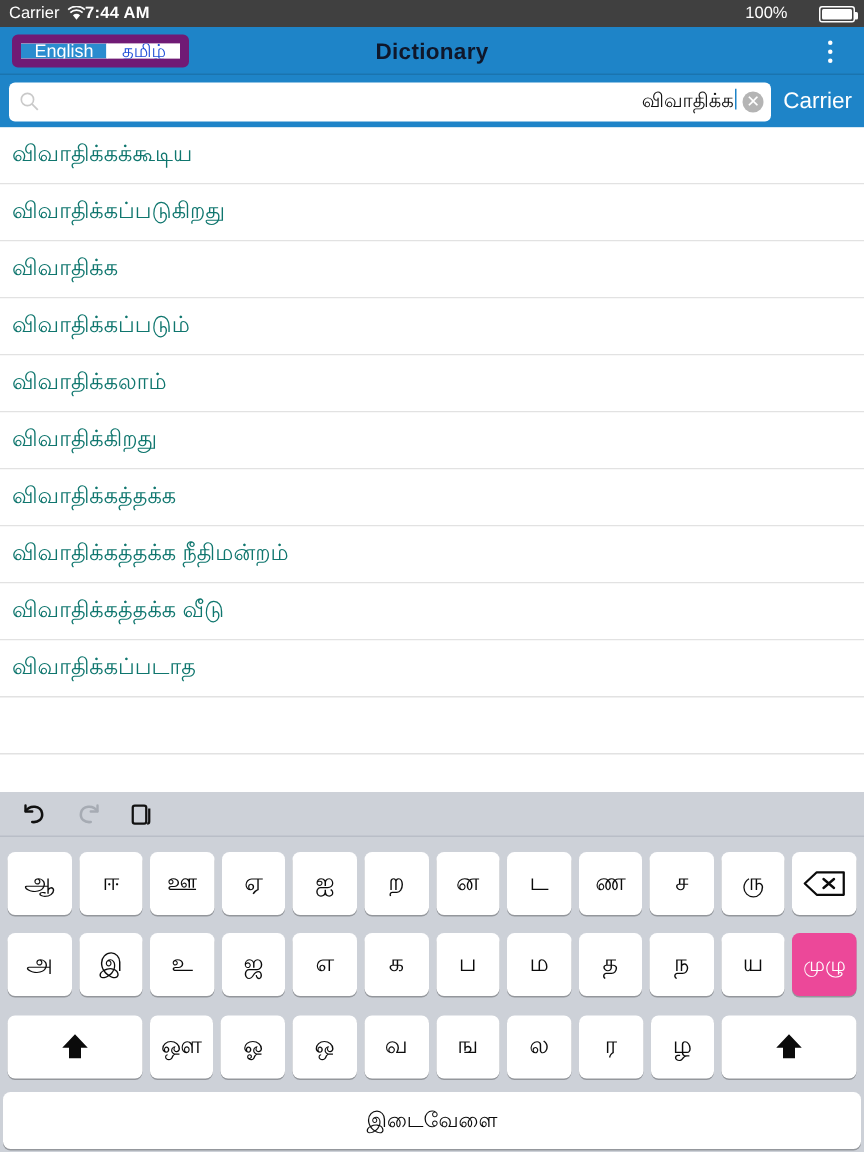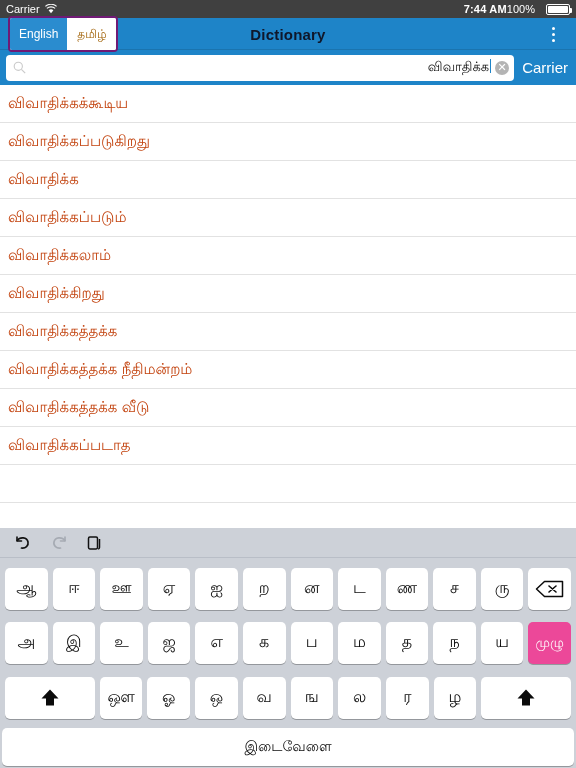--- a/index.html
+++ b/index.html
@@ -17,22 +17,22 @@
     height: 18px;
     background: #404040;
     color: #ffffff;
     display: flex;
     align-items: center;
     padding: 0 6px;
     font-size: 11px;
     flex: none;
   }
   .sb-left { display: flex; align-items: center; gap: 5px; }
-  .sb-center { flex: 1; text-align: right; font-size: 11px; font-weight: bold; letter-spacing: .2px; }
-  .sb-right { display: flex; align-items: center; gap: 11px; }
+  .sb-center { flex: 1; text-align: left; font-size: 11px; font-weight: bold; letter-spacing: .2px; }
+  .sb-right { display: flex; align-items: center; gap: 21px; }
   .wifi-icon { display: inline-block; width: 12px; height: 10px; position: relative; }
   .wifi-icon svg { display:block; }
   .battery {
     width: 24px; height: 11px; border: 1px solid #ffffff; border-radius: 2px;
     position: relative; display:inline-block;
   }
   .battery::after {
     content: ""; position: absolute; right: -3px; top: 3px;
     width: 2px; height: 5px; background: #ffffff; border-radius: 0 1px 1px 0;
   }
@@ -46,33 +46,33 @@
     align-items: center;
     padding: 0 8px;
     position: relative;
     flex: none;
   }
   .navbar::after {
     content:""; position:absolute; left:0; right:0; bottom:0; height:1px; background: rgba(0,0,0,.12);
   }
   .segmented {
     display: inline-flex;
-    border: 2px solid #701a75;
+    border: 6px solid #701a75;
     border-radius: 4px;
     overflow: hidden;
-    height: 36px;
+    height: 22px;
     background: #ffffff;
     z-index: 2;
   }
   .seg-item {
     padding: 0 9px;
     height: 100%;
     display: flex; align-items: center; justify-content: center;
     font-size: 12px;
-    color: #a16207;
+    color: #1d4ed8;
     background: #ffffff;
     line-height: 1;
     white-space: nowrap;
   }
   .seg-item.active { background: #2a8ccf; color: #ffffff; }
   .seg-item + .seg-item { border-left: 1px solid #ffffff; }
 
   .nav-title {
     position: absolute; left: 0; right: 0; text-align: center;
     color: #0f172a; font-size: 15px; font-weight: bold; letter-spacing: .2px;
@@ -128,21 +128,21 @@
 
   
   .list-area { flex: 1; background: #ffffff; overflow: hidden; position: relative; }
   .list { width: 100%; }
   .row {
     height: 38px;
     display: flex; align-items: center;
     padding-left: 8px;
     border-bottom: 1px solid #e2e2e2;
     font-size: 15px;
-    color: #c2410c;
+    color: #0f766e;
     background: #ffffff;
   }
   .row:first-child { border-top: none; }
   .filler { border-bottom: 1px solid #e2e2e2; height: 38px; }
 
   
   .keyboard {
     flex: none;
     background: #cdd1d8;
     width: 576px;

